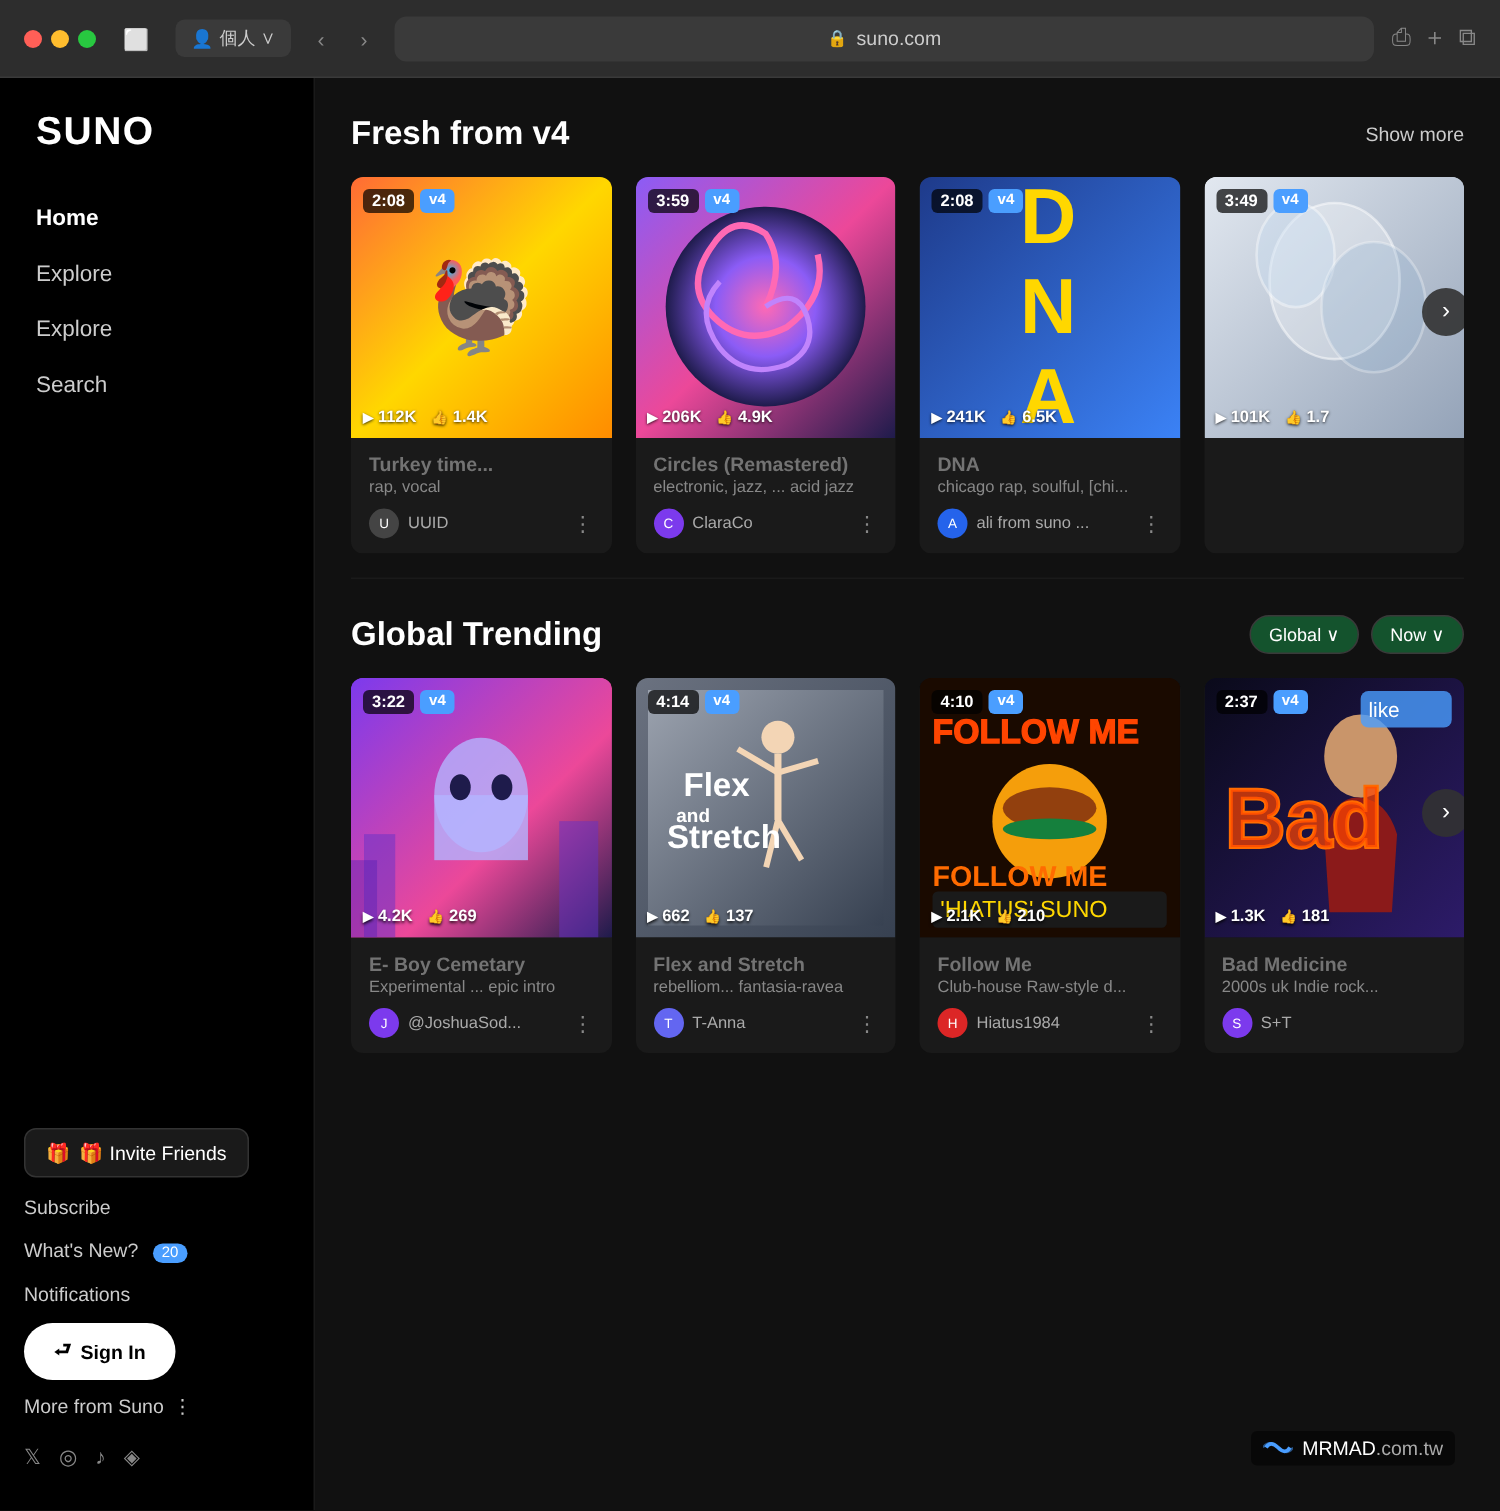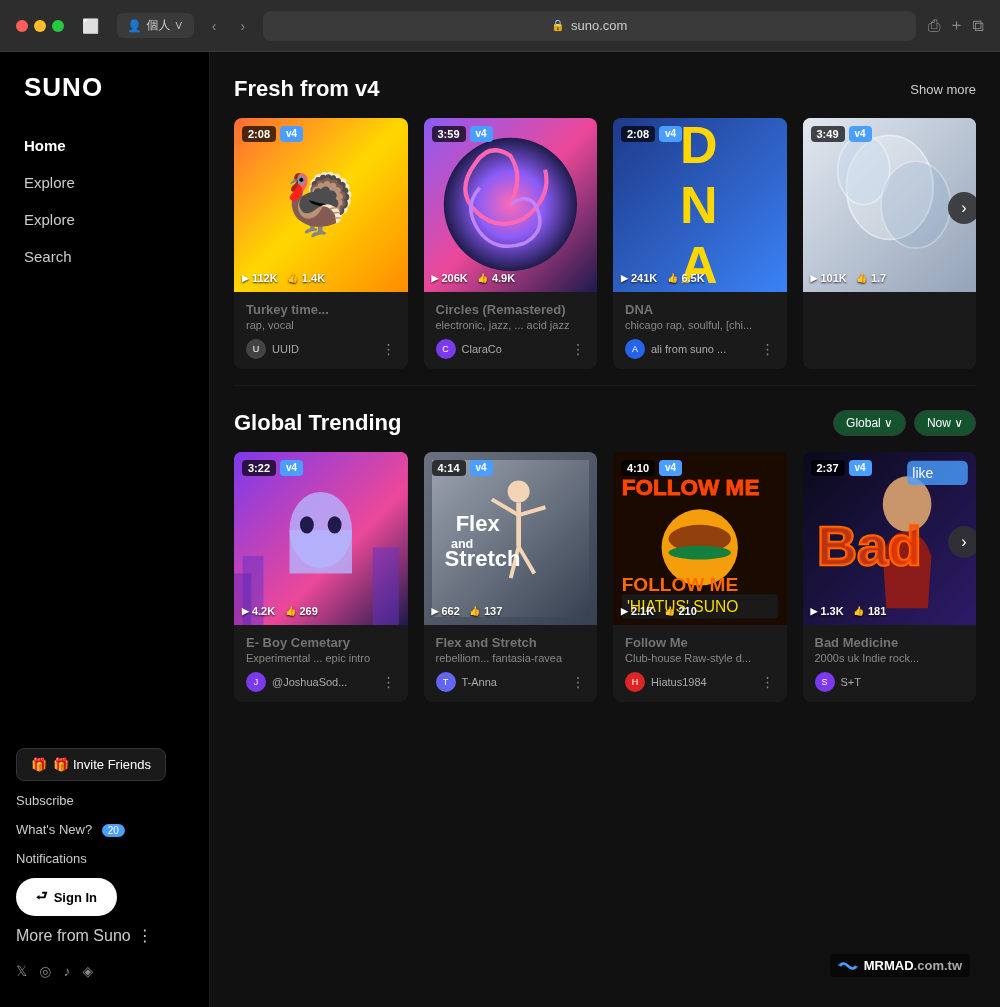--- a/index.html
+++ b/index.html
@@ -122,21 +122,21 @@
       font-size: 13px;
       font-weight: 600;
       cursor: pointer;
       display: flex;
       align-items: center;
       gap: 6px;
       width: fit-content;
     }
     .more-from-suno {
       color: #ccc;
-      font-size: 16px;
+      font-size: 13px;
       cursor: pointer;
       display: flex;
       align-items: center;
       gap: 6px;
     }
     .social-icons {
       display: flex;
       gap: 12px;
       padding: 8px 0;
       color: #888;
@@ -387,23 +387,23 @@
       height: 80%;
     }
 
     
     .watermark {
       position: fixed;
       bottom: 30px;
       right: 30px;
       color: #fff;
       font-size: 13px;
-      font-weight: 700;
-      display: flex;
-      align-items: flex-end;
+      font-weight: 400;
+      display: flex;
+      align-items: flex-start;
       gap: 6px;
       z-index: 100;
       background: rgba(0,0,0,0.5);
       padding: 4px 8px;
       border-radius: 4px;
     }
 
     .section-divider {
       height: 1px;
       background: #1a1a1a;

